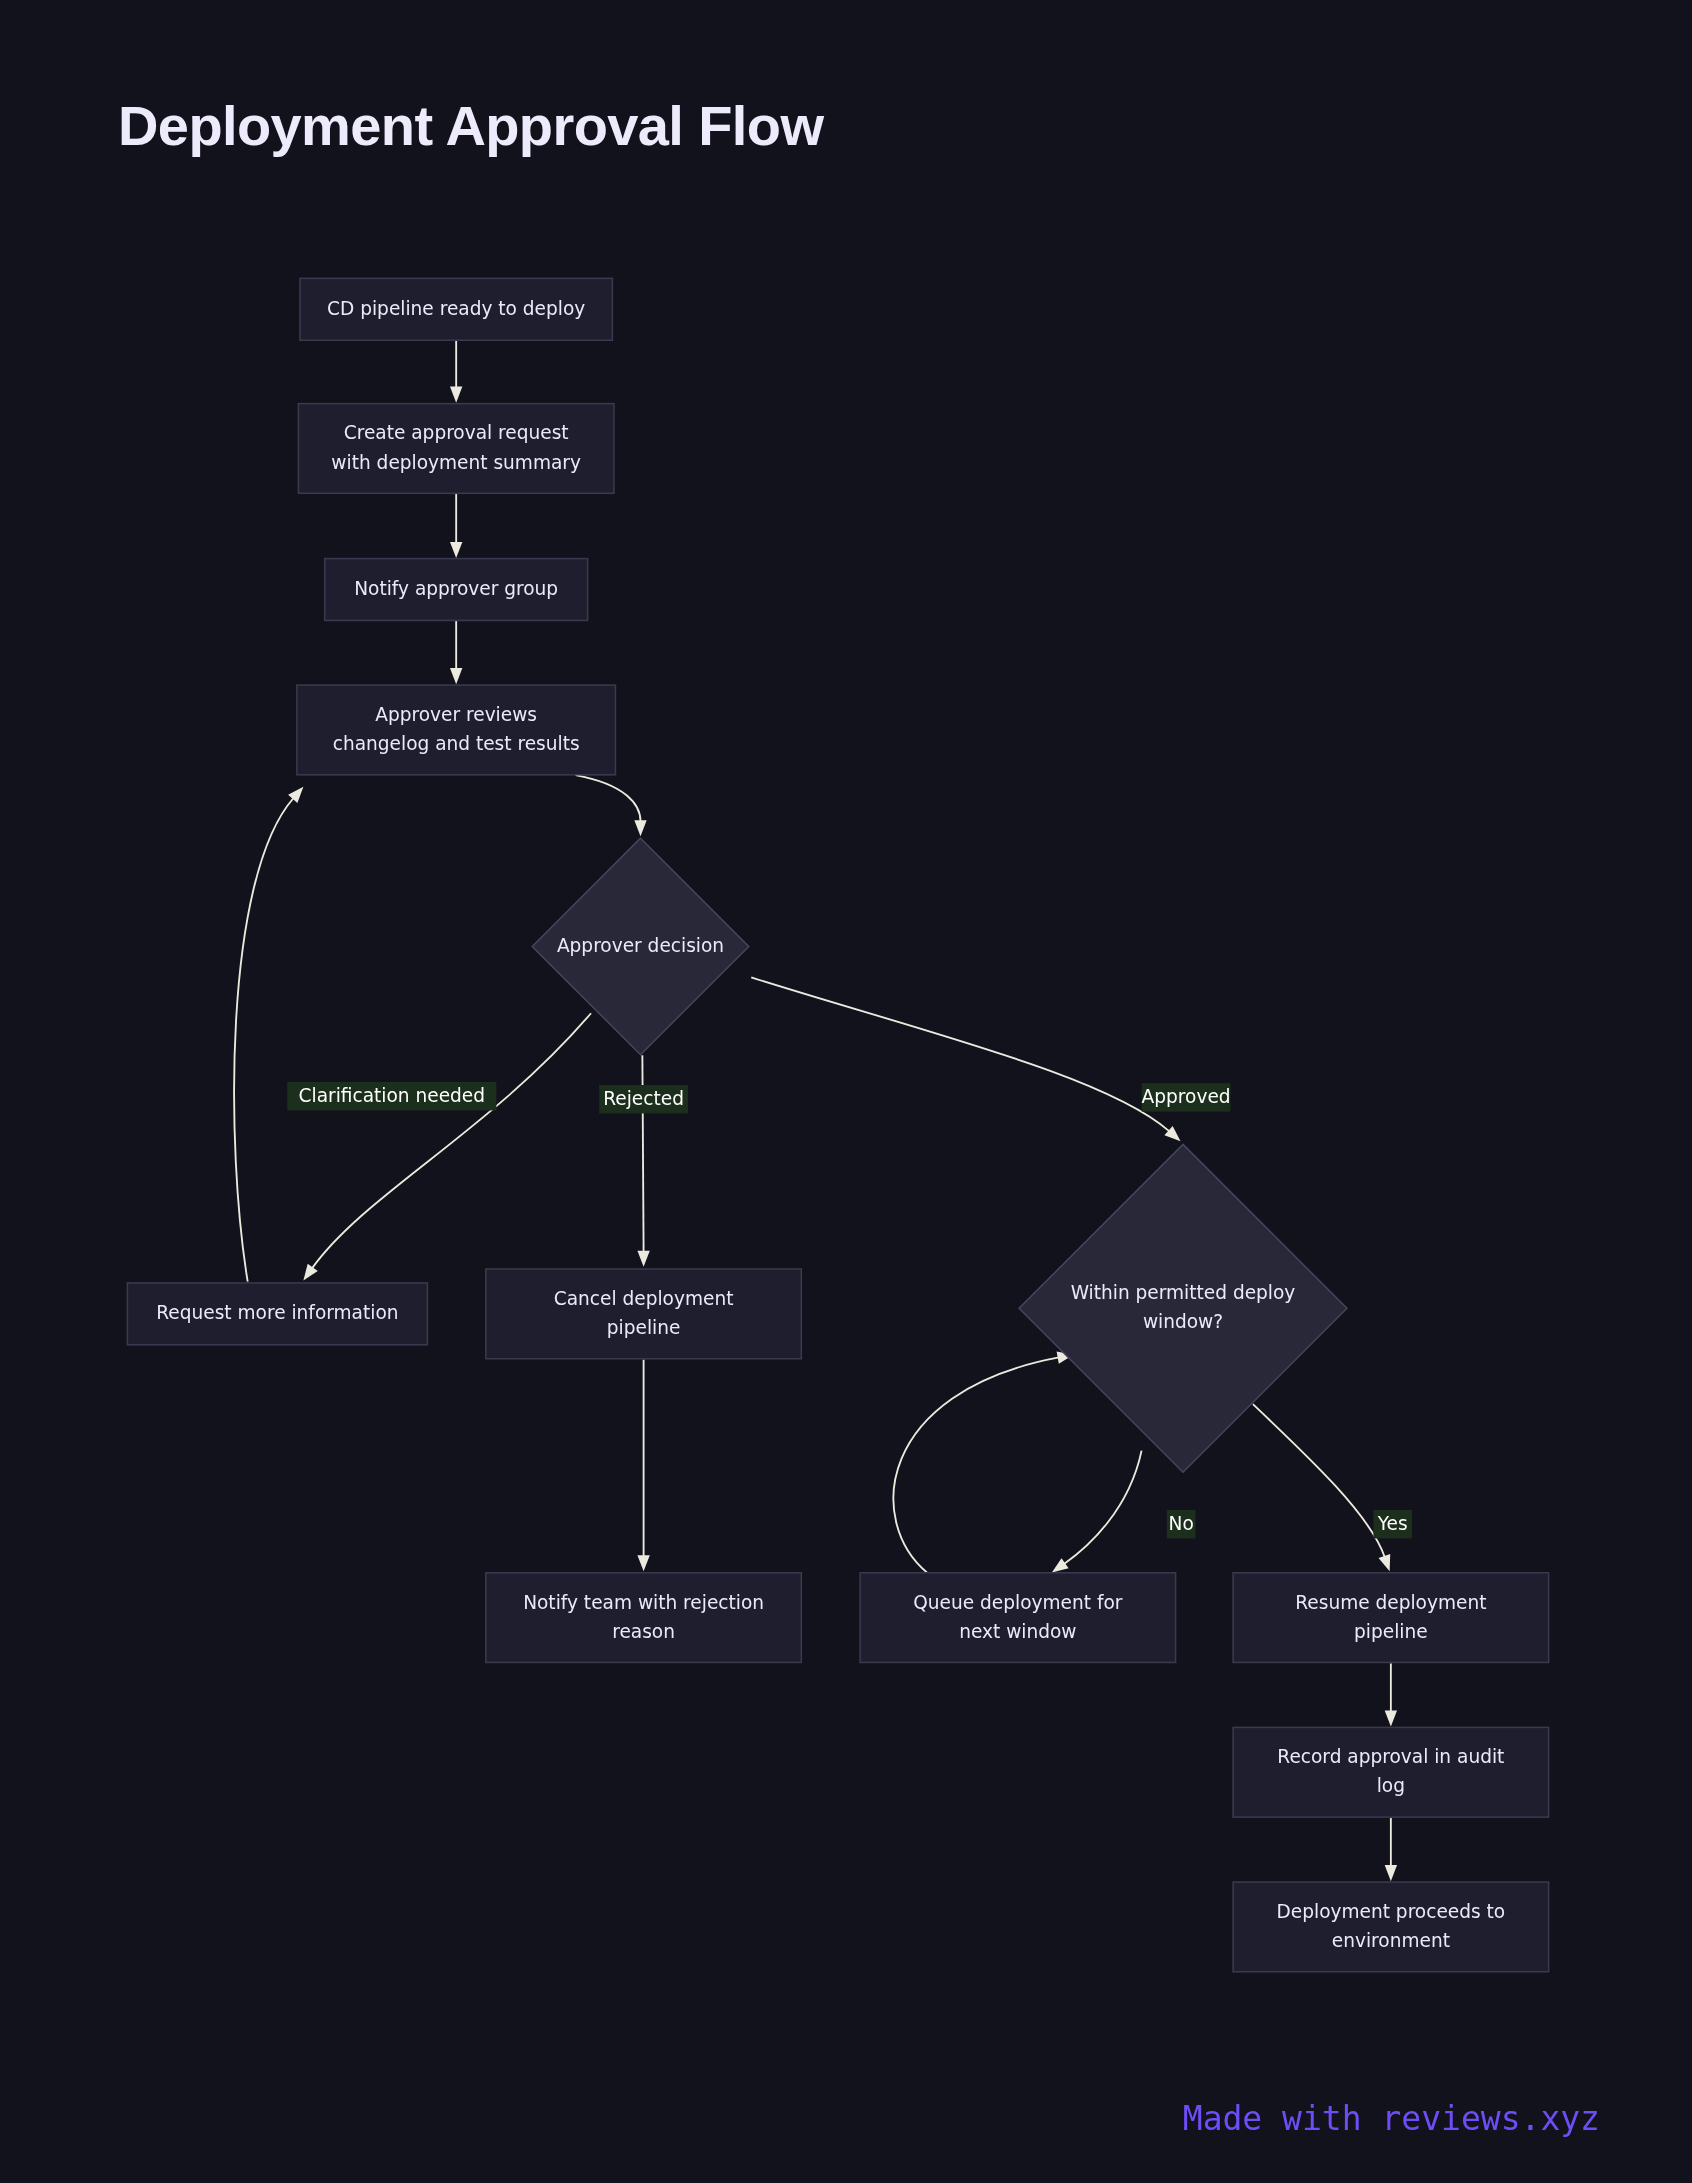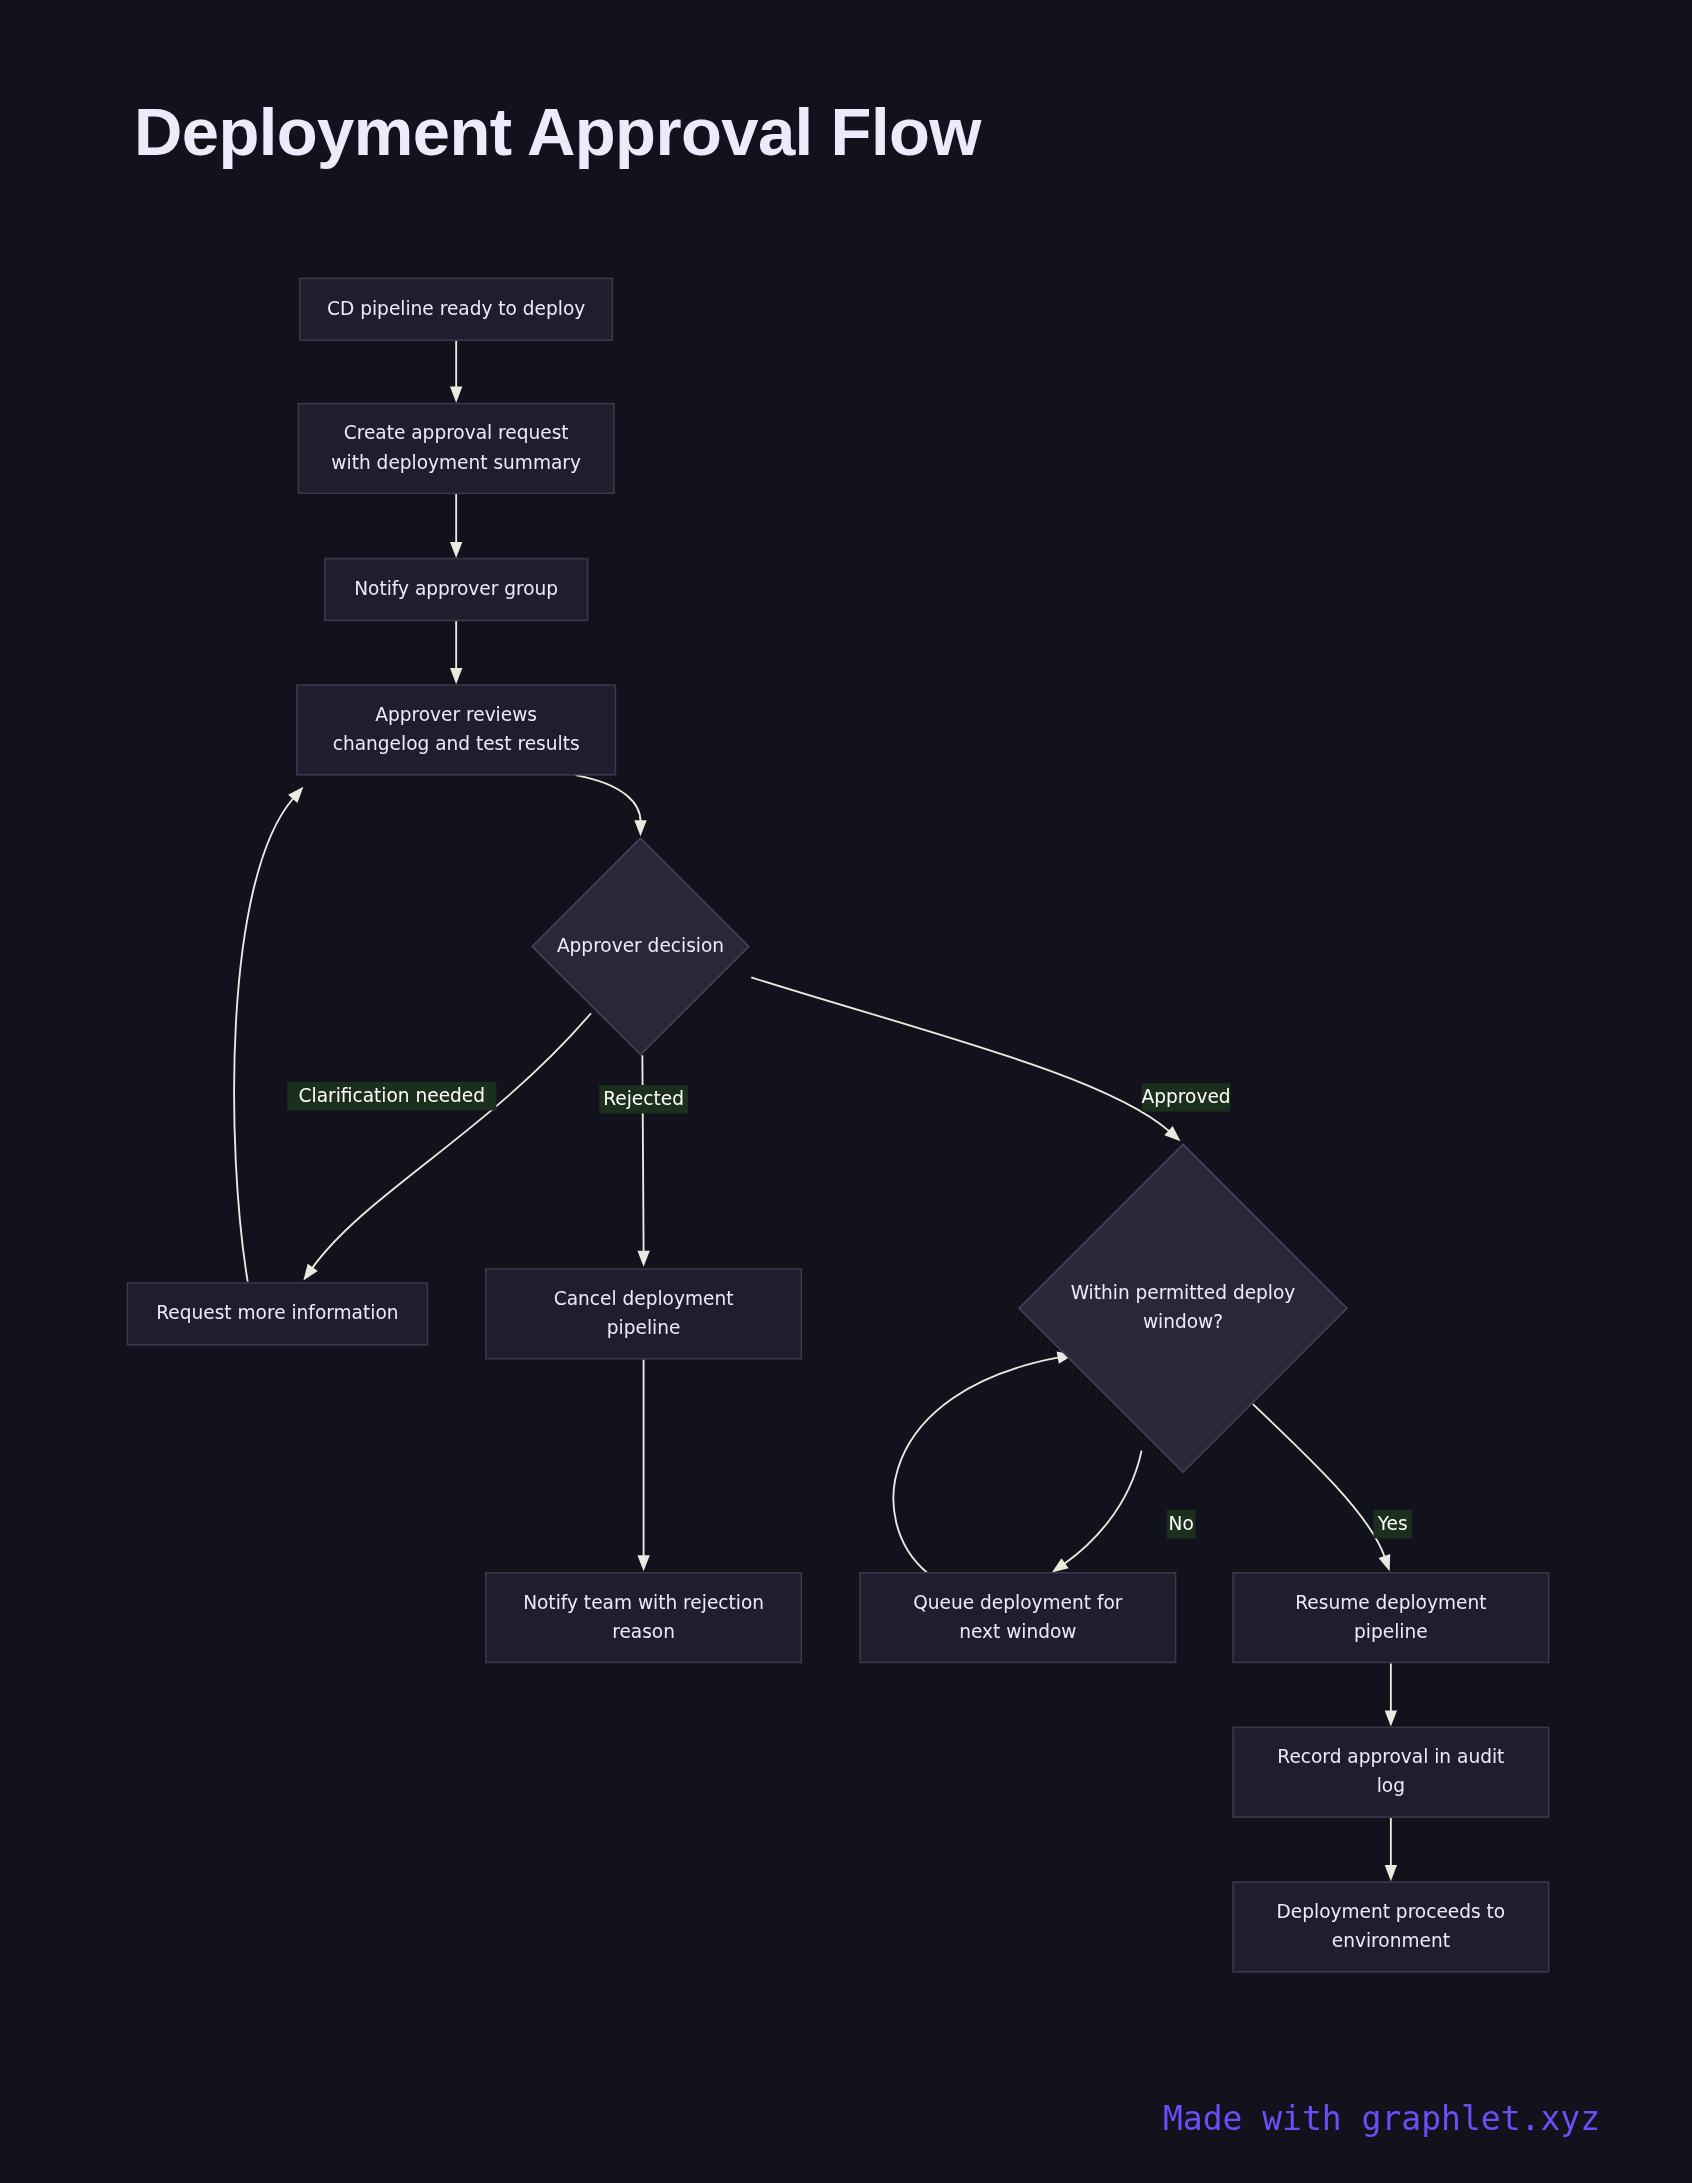--- a/index.html
+++ b/index.html
@@ -10,25 +10,25 @@
   #page {
     position: relative;
     width: 1693px;
     height: 2183px;
     background: #12121c;
     overflow: hidden;
     font-family: "DejaVu Sans", sans-serif;
   }
   #title {
     position: absolute;
-    left: 134px;
+    left: 118px;
     top: 93px;
     font-family: "Liberation Sans", sans-serif;
     font-weight: bold;
-    font-size: 67px;
+    font-size: 56px;
     letter-spacing: -0.6px;
     color: #edeafb;
     white-space: nowrap;
   }
   #watermark {
     position: absolute;
     right: 93px;
     bottom: 45px;
     font-family: "DejaVu Sans Mono", monospace;
     font-size: 33px;
@@ -224,16 +224,16 @@
           <rect x="1885.8" y="2441" width="46.4" height="46" class="edge-label-bg"></rect>
           <text x="1909" y="2465" class="edge-label-text">No</text>
         </g>
         <g>
           <rect x="2219.7" y="2441" width="62.599999999999994" height="46" class="edge-label-bg"></rect>
           <text x="2251" y="2465" class="edge-label-text">Yes</text>
         </g>
       </g>
   </svg>
 
-  <div id="watermark">Made with graphlet.xyz</div>
+  <div id="watermark">Made with reviews.xyz</div>
 
 </div>
 
 
 </body></html>

